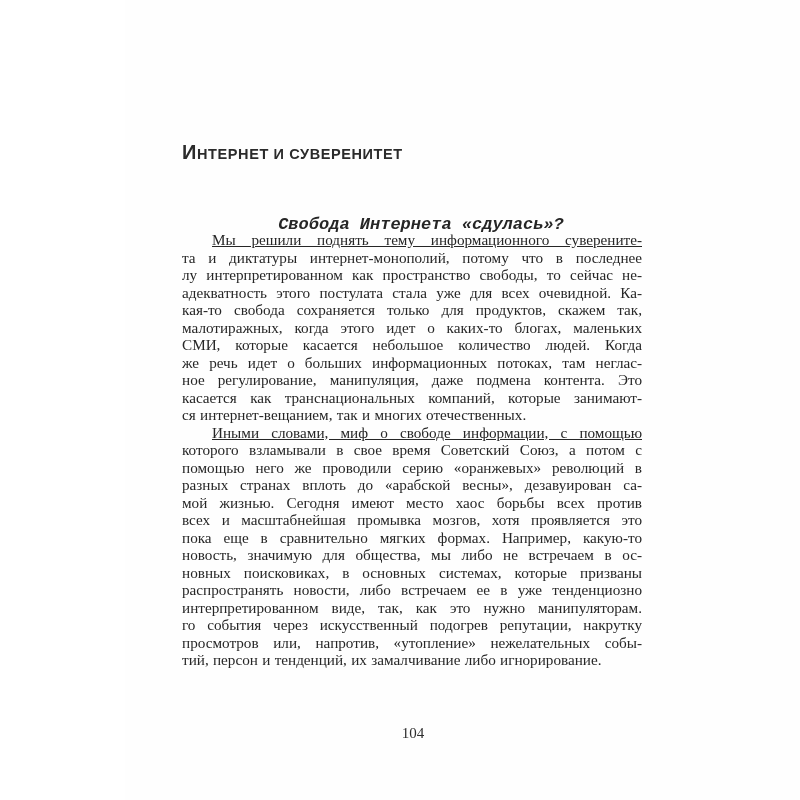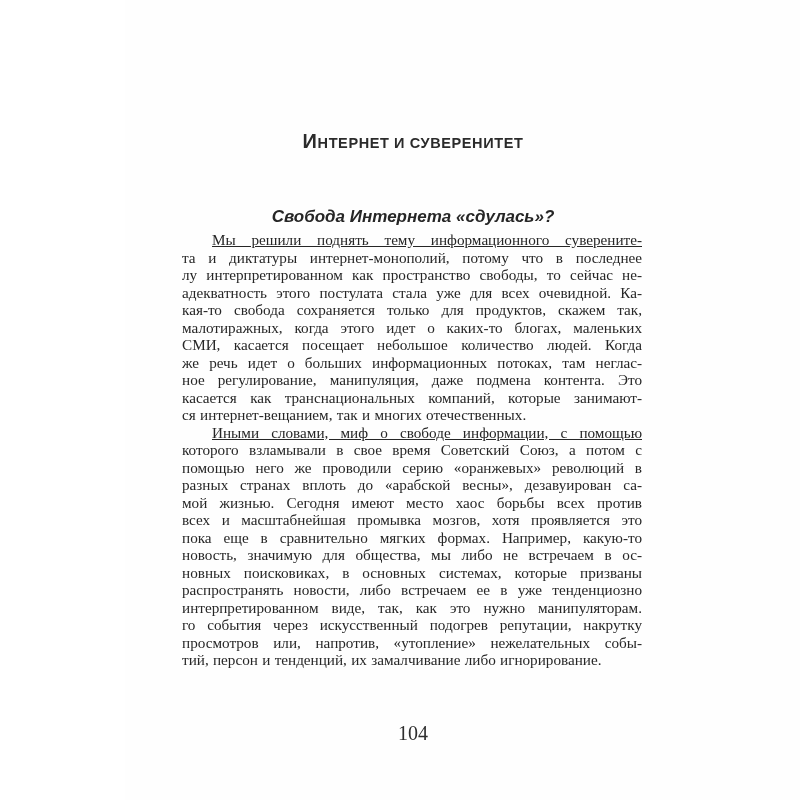--- a/index.html
+++ b/index.html
@@ -12,47 +12,46 @@
     width: 800px;
     height: 800px;
     background: linear-gradient(90deg, #ffffff 0 125px, #fefefe 125px 100%);
     overflow: hidden;
     font-family: "Liberation Serif", serif;
     color: #262626;
   }
   
   .running-header {
     position: absolute;
-    top: 131px;
+    top: 142px;
     left: 182px;
     width: 462px;
-    text-align: center;
     font-family: "Liberation Sans", sans-serif;
     font-weight: 700;
     color: #2b2b2b;
     letter-spacing: 0.6px;
     white-space: nowrap;
   }
   .rh-initial {
     font-size: 20px;
     line-height: 20px;
   }
   .rh-rest {
     font-size: 14.5px;
     line-height: 20px;
   }
   
   .section-title {
     position: absolute;
     top: 206px;
     left: 182px;
     width: 462px;
-    margin: 0;
+    margin: 8px;
     text-align: center;
-    font-family: Liberation Sans, sans-serif;
+    font-family: Liberation Mono, monospace;
     font-style: italic;
     font-weight: 700;
     font-size: 17px;
     line-height: 22px;
     color: #262626;
     white-space: nowrap;
   }
   
   .text-block {
     position: absolute;
@@ -78,21 +77,21 @@
   }
   .line.para-last {
     text-align-last: left;
   }
   .page-number {
     position: absolute;
     top: 724px;
     left: 182px;
     width: 462px;
     text-align: center;
-    font-size: 20px;
+    font-size: 15px;
     line-height: 18px;
     color: #2e2e2e;
   }
 </style>
 </head>
 <body>
 
 <div class="page">
 
   <div class="running-header">
@@ -102,21 +101,21 @@
   <h2 class="section-title">Свобода Интернета «сдулась»?</h2>
 
   <div class="text-block" id="paragraphs">
       <div class="para">
         <div class="line first">Мы решили поднять тему информационного суверените-</div>
         <div class="line">та и диктатуры интернет-монополий, потому что в последнее</div>
         <div class="line">лу интерпретированном как пространство свободы, то сейчас не-</div>
         <div class="line">адекватность этого постулата стала уже для всех очевидной. Ка-</div>
         <div class="line">кая-то свобода сохраняется только для продуктов, скажем так,</div>
         <div class="line">малотиражных, когда этого идет о каких-то блогах, маленьких</div>
-        <div class="line">СМИ, касается посещает небольшое количество людей. Когда</div>
+        <div class="line">СМИ, которые касается небольшое количество людей. Когда</div>
         <div class="line">же речь идет о больших информационных потоках, там неглас-</div>
         <div class="line">ное регулирование, манипуляция, даже подмена контента. Это</div>
         <div class="line">касается как транснациональных компаний, которые занимают-</div>
         <div class="line para-last">ся интернет-вещанием, так и многих отечественных.</div>
       </div>
       <div class="para">
         <div class="line first">Иными словами, миф о свободе информации, с помощью</div>
         <div class="line">которого взламывали в свое время Советский Союз, а потом с</div>
         <div class="line">помощью него же проводили серию «оранжевых» революций в</div>
         <div class="line">разных странах вплоть до «арабской весны», дезавуирован са-</div>

